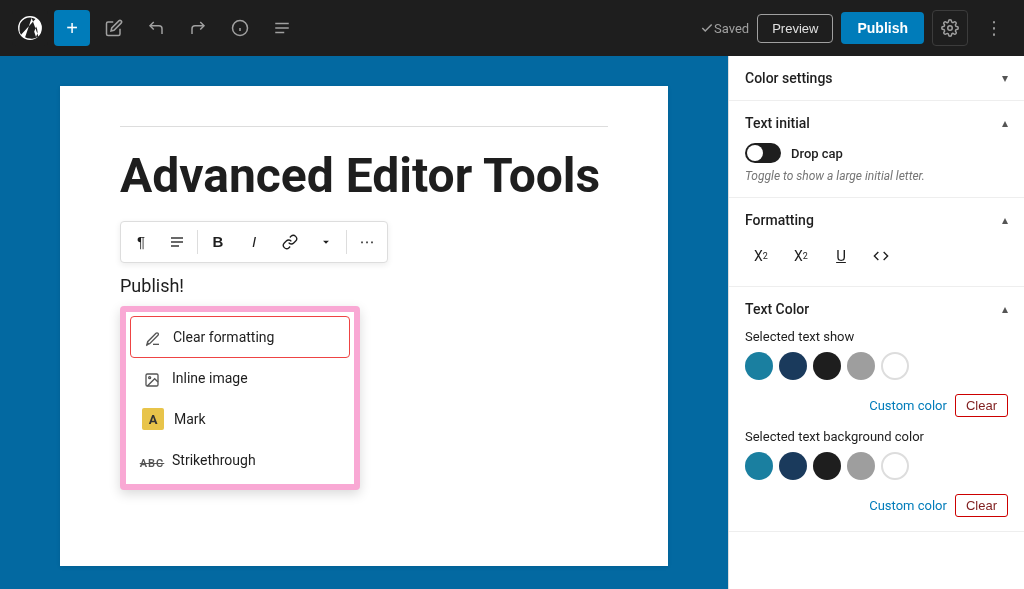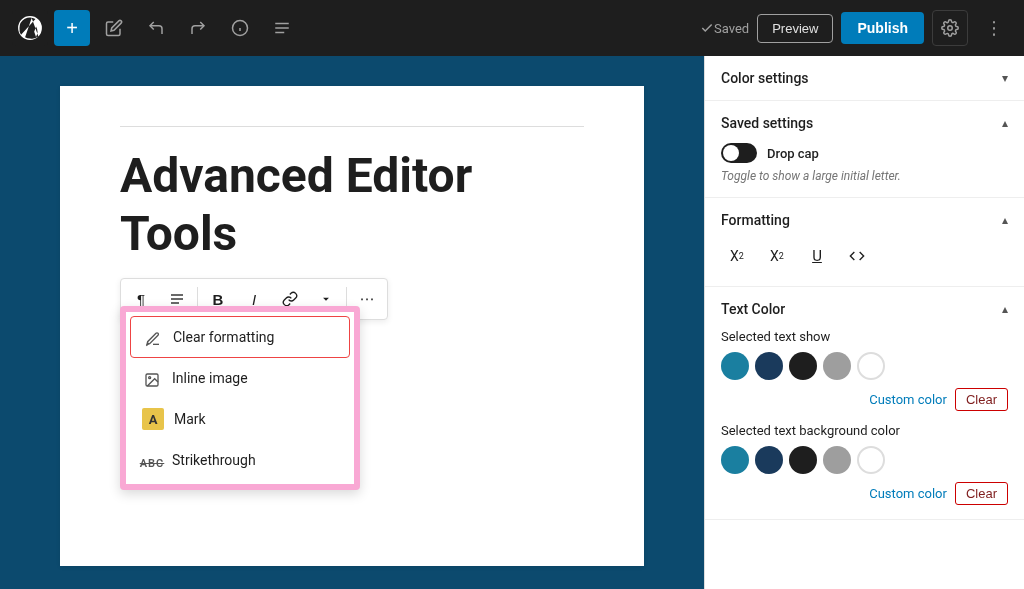--- a/index.html
+++ b/index.html
@@ -89,21 +89,21 @@
     
     .main-area {
       display: flex;
       flex: 1;
       overflow: hidden;
     }
 
     
     .editor-area {
       flex: 1;
-      background: #0c4a6e;
+      background: #0369a1;
       overflow-y: auto;
       padding: 30px 60px;
       position: relative;
     }
     .editor-content {
       max-width: 700px;
       margin: 0 auto;
       background: white;
       padding: 40px 60px 60px;
       min-height: 480px;
@@ -192,21 +192,21 @@
       border-radius: 2px;
       width: 22px; height: 22px;
       display: flex; align-items: center; justify-content: center;
     }
     .strikethrough-label { text-decoration: line-through; font-size: 11px; letter-spacing: 1px; font-weight: 600; color: #555; }
 
     .welcome-text { font-size: 18px; font-weight: 400; color: #1e1e1e; margin-top: 4px; }
 
     
     .right-panel {
-      width: 320px;
+      width: 296px;
       background: white;
       border-left: 1px solid #ddd;
       overflow-y: auto;
       flex-shrink: 0;
     }
     .panel-section {
       border-bottom: 1px solid #eee;
       padding: 14px 16px;
     }
     .panel-section-header {
@@ -281,21 +281,21 @@
       border-radius: 50%;
       cursor: pointer;
       border: 2px solid transparent;
     }
     .color-swatch.white { border: 2px solid #ddd; }
     .color-actions {
       display: flex;
       justify-content: flex-end;
       align-items: center;
       gap: 8px;
-      margin-top: 2px;
+      margin-top: 14px;
     }
     .custom-color-link {
       color: #007cba;
       font-size: 13px;
       cursor: pointer;
       text-decoration: none;
     }
     .clear-btn {
       background: white;
       border: 1px solid #cc0000;
@@ -454,21 +454,21 @@
 
     <div class="panel-section">
       <div class="panel-section-header">
         <span class="panel-section-title">Color settings</span>
         <span class="panel-chevron">▾</span>
       </div>
     </div>
 
     <div class="panel-section">
       <div class="panel-section-header">
-        <span class="panel-section-title">Saved settings</span>
+        <span class="panel-section-title">Text initial</span>
         <span class="panel-chevron">▴</span>
       </div>
       <div class="panel-content">
         <div class="toggle-row">
           <div class="toggle">
             <div class="toggle-knob"></div>
           </div>
           <span class="toggle-label">Drop cap</span>
         </div>
         <p class="toggle-hint">Toggle to show a large initial letter.</p>

